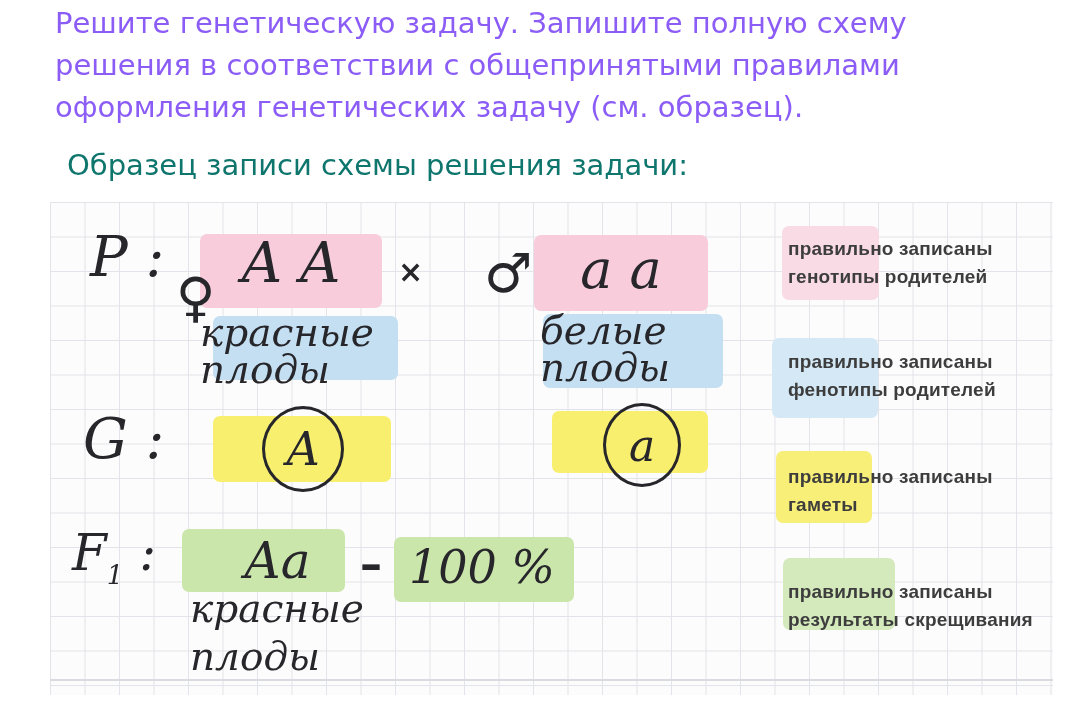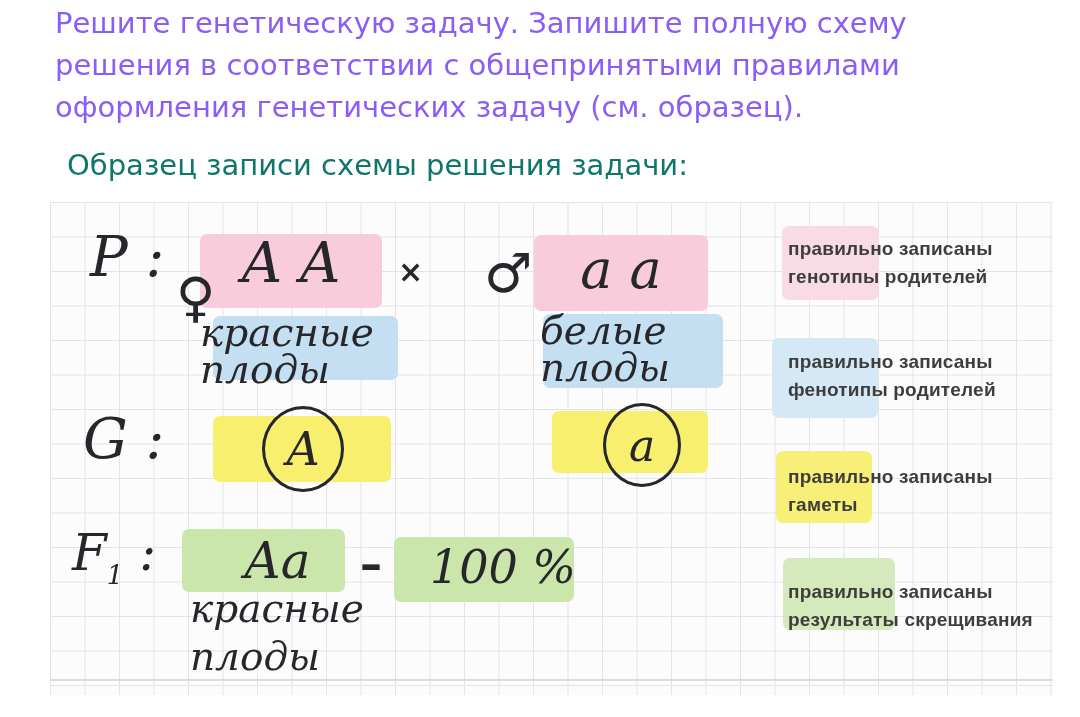--- a/index.html
+++ b/index.html
@@ -107,21 +107,21 @@
   </div>
   <div class="gamete-circle hand" style="left:553px;top:201px;width:72px;height:78px;font-size:44px;">
     <span>a</span>
   </div>
 
   <div class="ink hand" style="left:22px;top:322px;font-size:50px;">
     <span>F</span><span class="f1sub">1</span><span> :</span>
   </div>
   <div class="ink hand genotype" style="left:132px;top:330px;width:191px;font-size:50px;">Aa</div>
   <div class="ink sym" style="left:310px;top:336px;font-size:44px;">–</div>
-  <div class="ink hand genotype" style="left:344px;top:338px;width:176px;font-size:46px;padding-left:21px;">100 %</div>
+  <div class="ink hand genotype" style="left:344px;top:338px;width:176px;font-size:46px;">100 %</div>
   <div class="ink hand pheno" style="left:140px;top:383px;width:195px;line-height:48px;">
     <div>красные</div>
     <div>плоды</div>
   </div>
 
   <div class="hl pink-lt" style="left:732px;top:24px;width:97px;height:74px;"></div>
   <div class="hl blue-lt" style="left:722px;top:136px;width:106px;height:80px;"></div>
   <div class="hl yellow-lt" style="left:726px;top:249px;width:96px;height:72px;"></div>
   <div class="hl green-lt" style="left:733px;top:356px;width:112px;height:72px;"></div>
 

